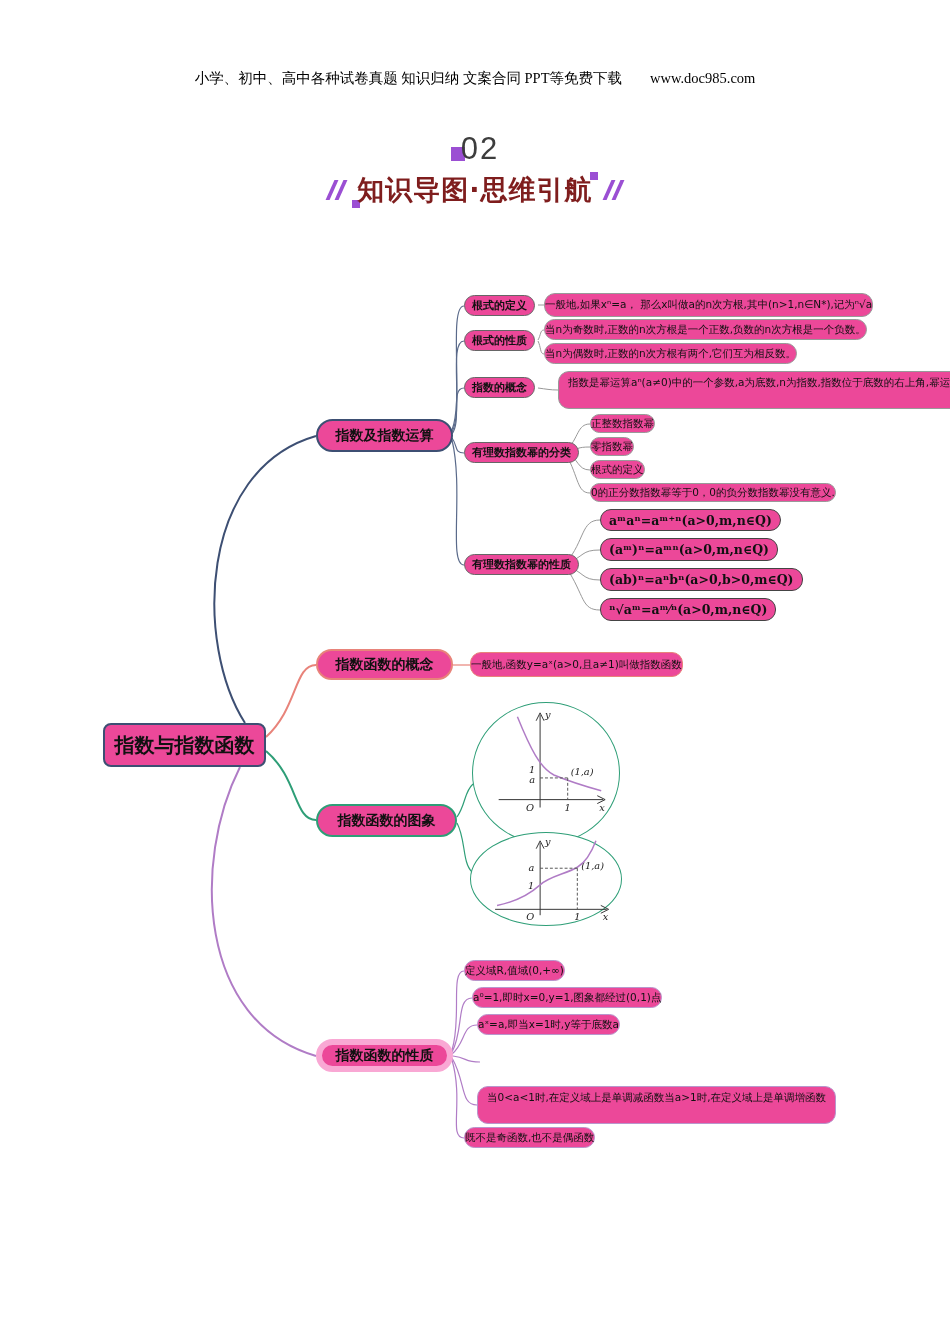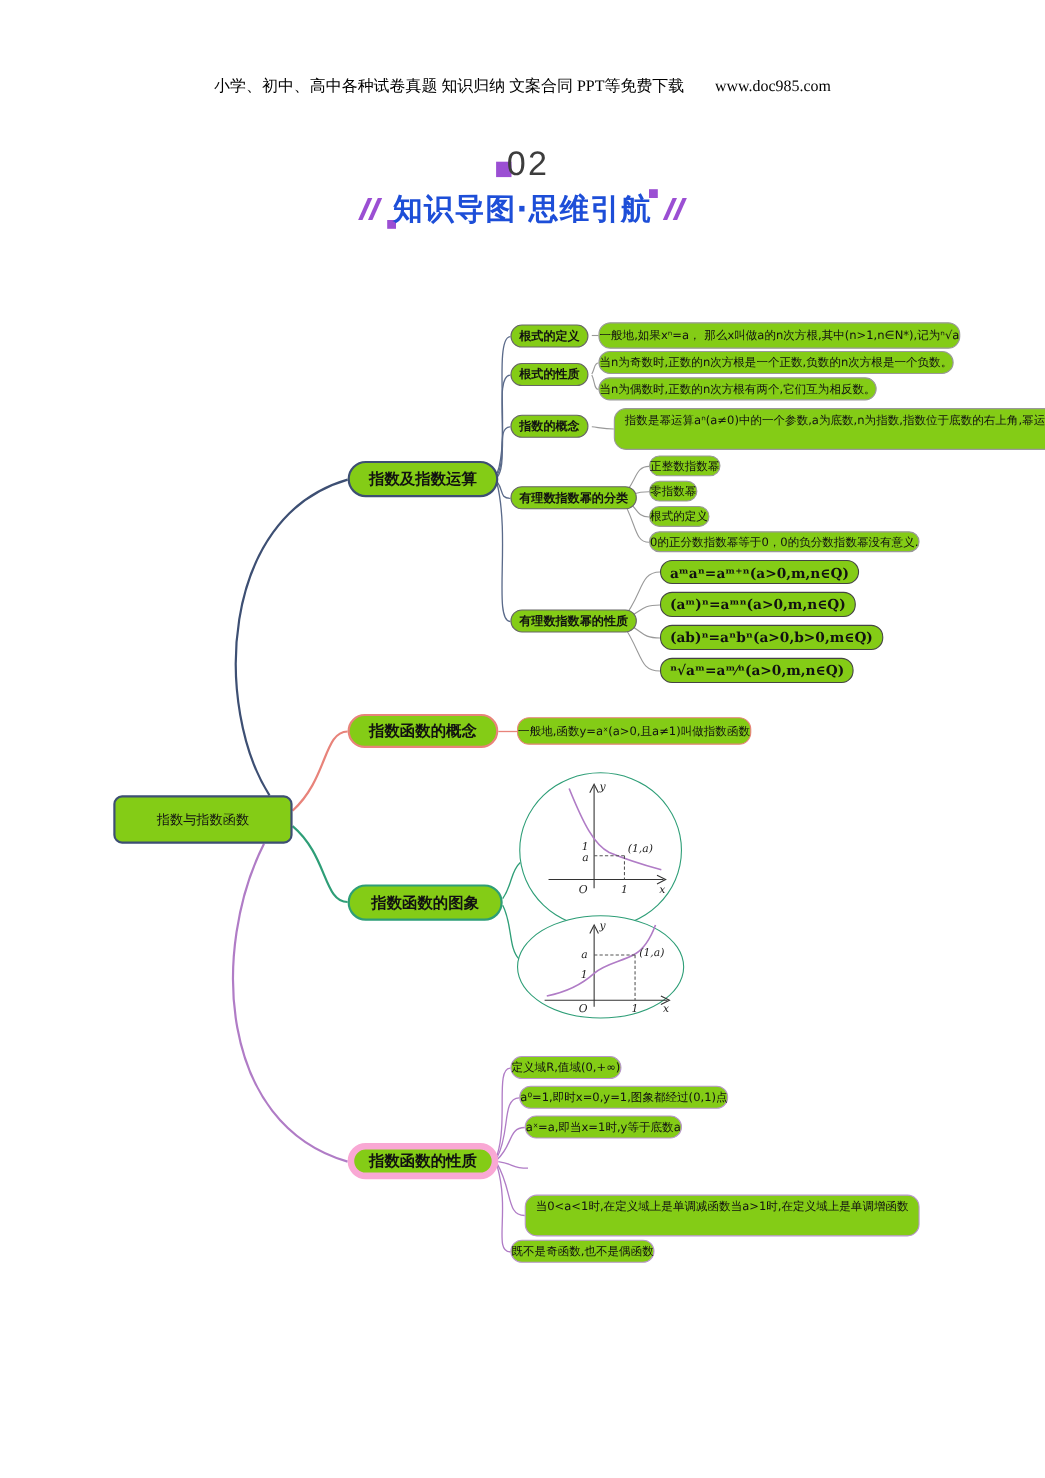--- a/index.html
+++ b/index.html
@@ -17,26 +17,26 @@
   .num-sq{width:14px;height:14px;background:#9b4fd3;margin-bottom:3px;margin-right:-4px}
   .num-txt{font-size:31px;line-height:1;color:#3d3d3d;letter-spacing:2px;font-family:"Liberation Sans",sans-serif}
 
   
   .title-row{position:absolute;top:172px;left:0;width:100%;display:flex;justify-content:center;align-items:center}
   .slashes{display:flex;gap:5px;margin:0 9px}
   .slashes i{display:block;width:4px;height:20px;background:#9b4fd3;transform:skewX(-24deg)}
   .t-sq{width:8px;height:8px;background:#9b4fd3}
   .t-sq.left{align-self:flex-end;margin-bottom:0;margin-right:-3px}
   .t-sq.right{align-self:flex-start;margin-top:0;margin-left:-3px}
-  h1.title{font-size:27px;font-weight:bold;color:#1d4ed8;letter-spacing:1px;font-family:"DejaVu Sans",sans-serif}
+  h1.title{font-size:27px;font-weight:bold;color:#7f1d1d;letter-spacing:1px;font-family:"DejaVu Sans",sans-serif}
 
   
   .connectors{position:absolute;left:0;top:0;width:950px;height:1344px;z-index:0}
-  .nd{position:absolute;z-index:1;background:#84cc16;display:flex;align-items:center;justify-content:center;white-space:nowrap}
-  .root{left:103px;top:723px;width:163px;height:44px;border:2px solid #3d4f73;border-radius:8px;font-weight:normal;font-size:12px}
+  .nd{position:absolute;z-index:1;background:#ec4899;display:flex;align-items:center;justify-content:center;white-space:nowrap}
+  .root{left:103px;top:723px;width:163px;height:44px;border:2px solid #3d4f73;border-radius:8px;font-weight:bold;font-size:20px}
   .br{font-weight:bold;font-size:14px;border-radius:17px}
   .b1{left:316px;top:419px;width:137px;height:33px;border:2px solid #3d4f73}
   .b2{left:316px;top:649px;width:137px;height:31px;border:2px solid #e8837a}
   .b3{left:316px;top:804px;width:141px;height:33px;border:2px solid #2e9e77}
   .b4{left:316px;top:1039px;width:137px;height:33px;border:6px solid #f9a8d4}
   .sub{border:1.2px solid #666;border-radius:11px;font-weight:bold;font-size:11px;padding:0 7px;height:21px}
   .lf{border:1px solid #999;border-radius:11px;font-size:10.5px;padding:0 0;height:21px}
   .lf4{border-color:#b896cc}
   .fm{border:1.5px solid #444;border-radius:11px;font-size:12.5px;font-weight:bold;
       font-family:"DejaVu Serif",serif;padding:0 8px}

